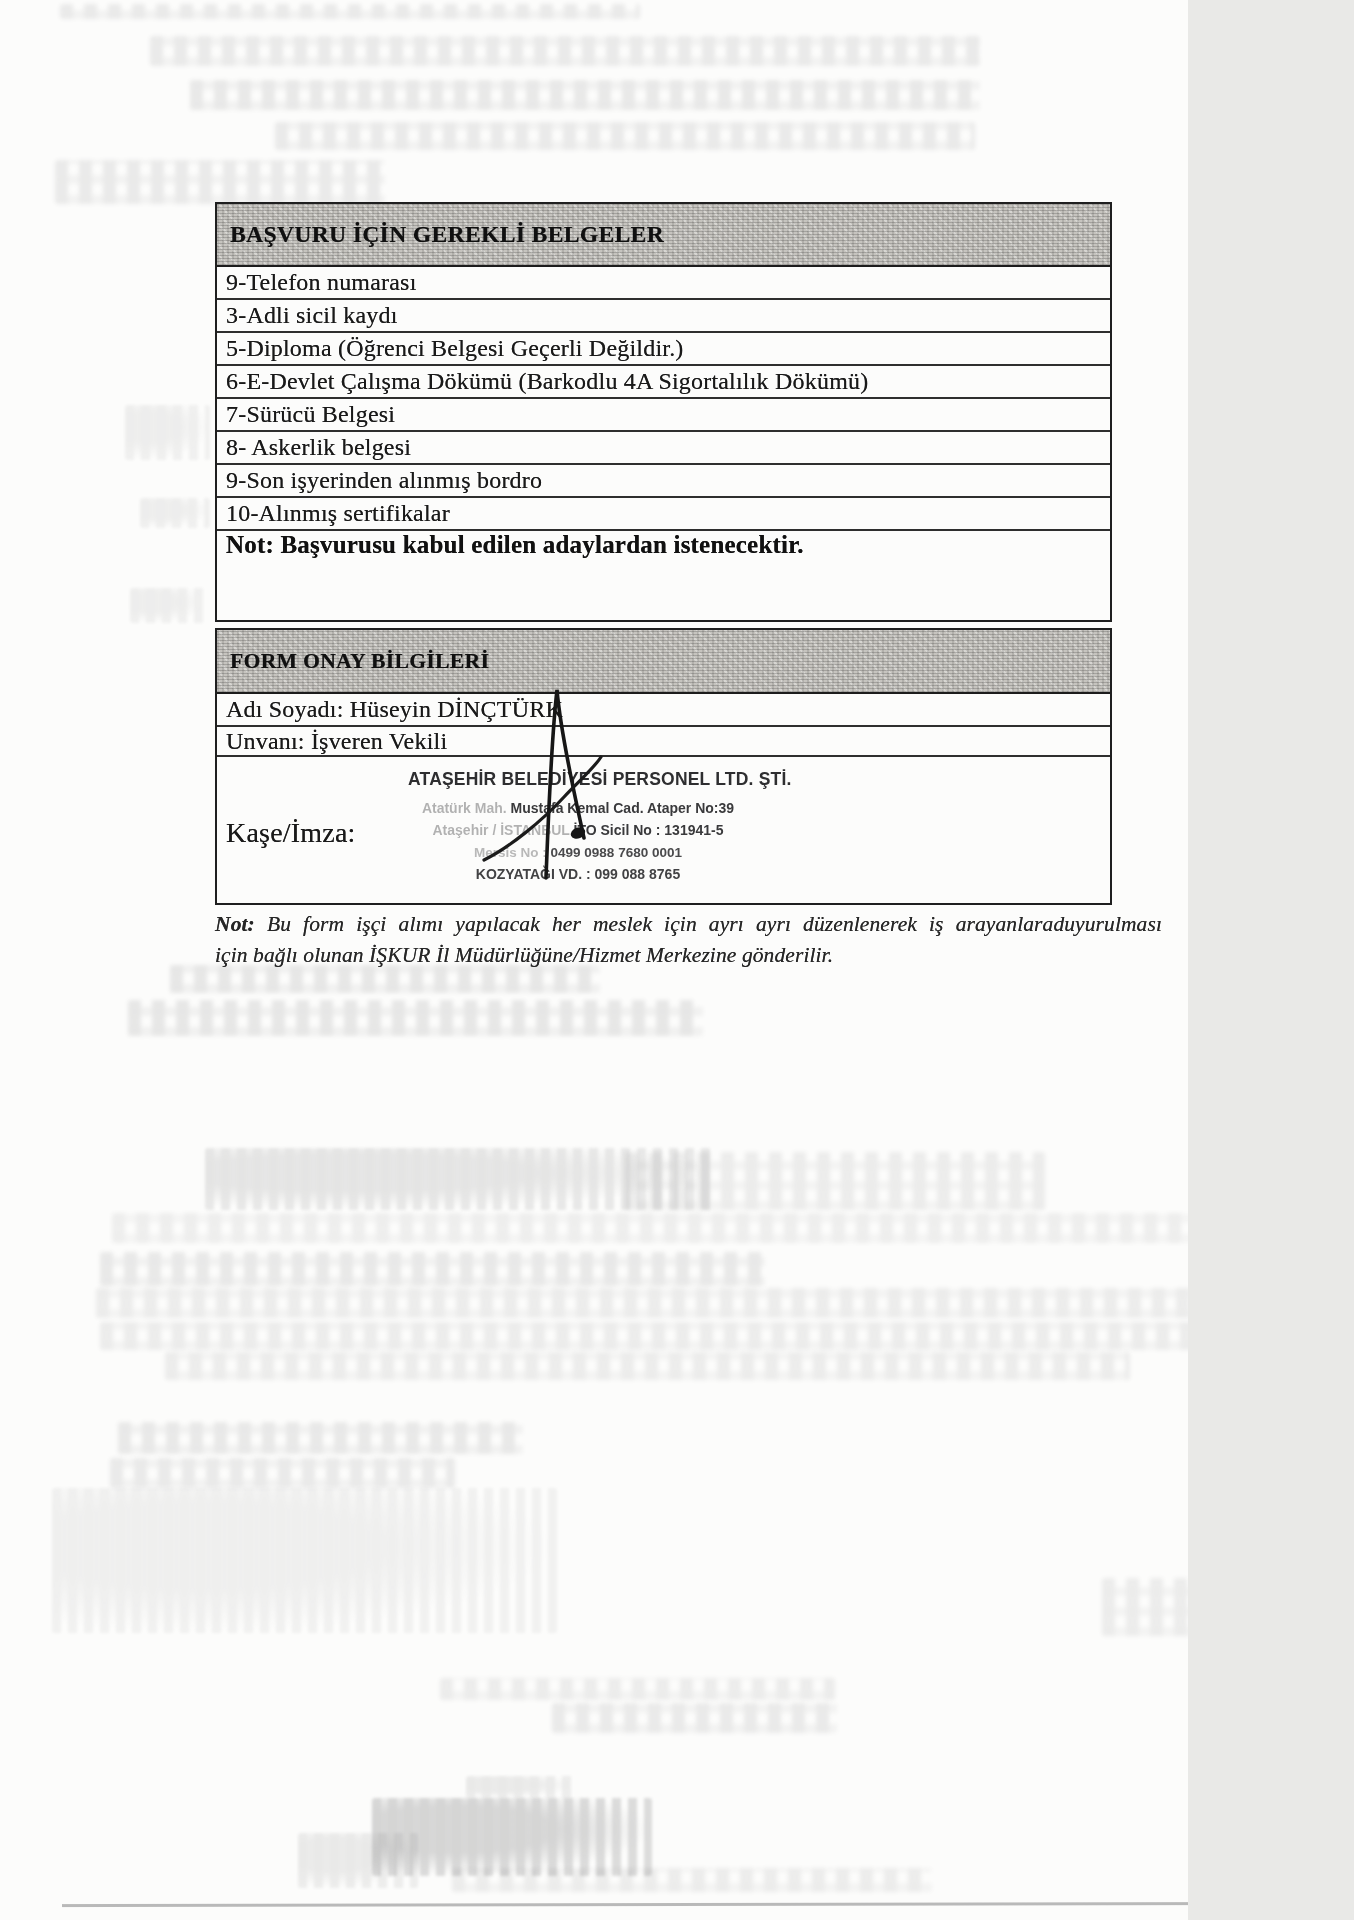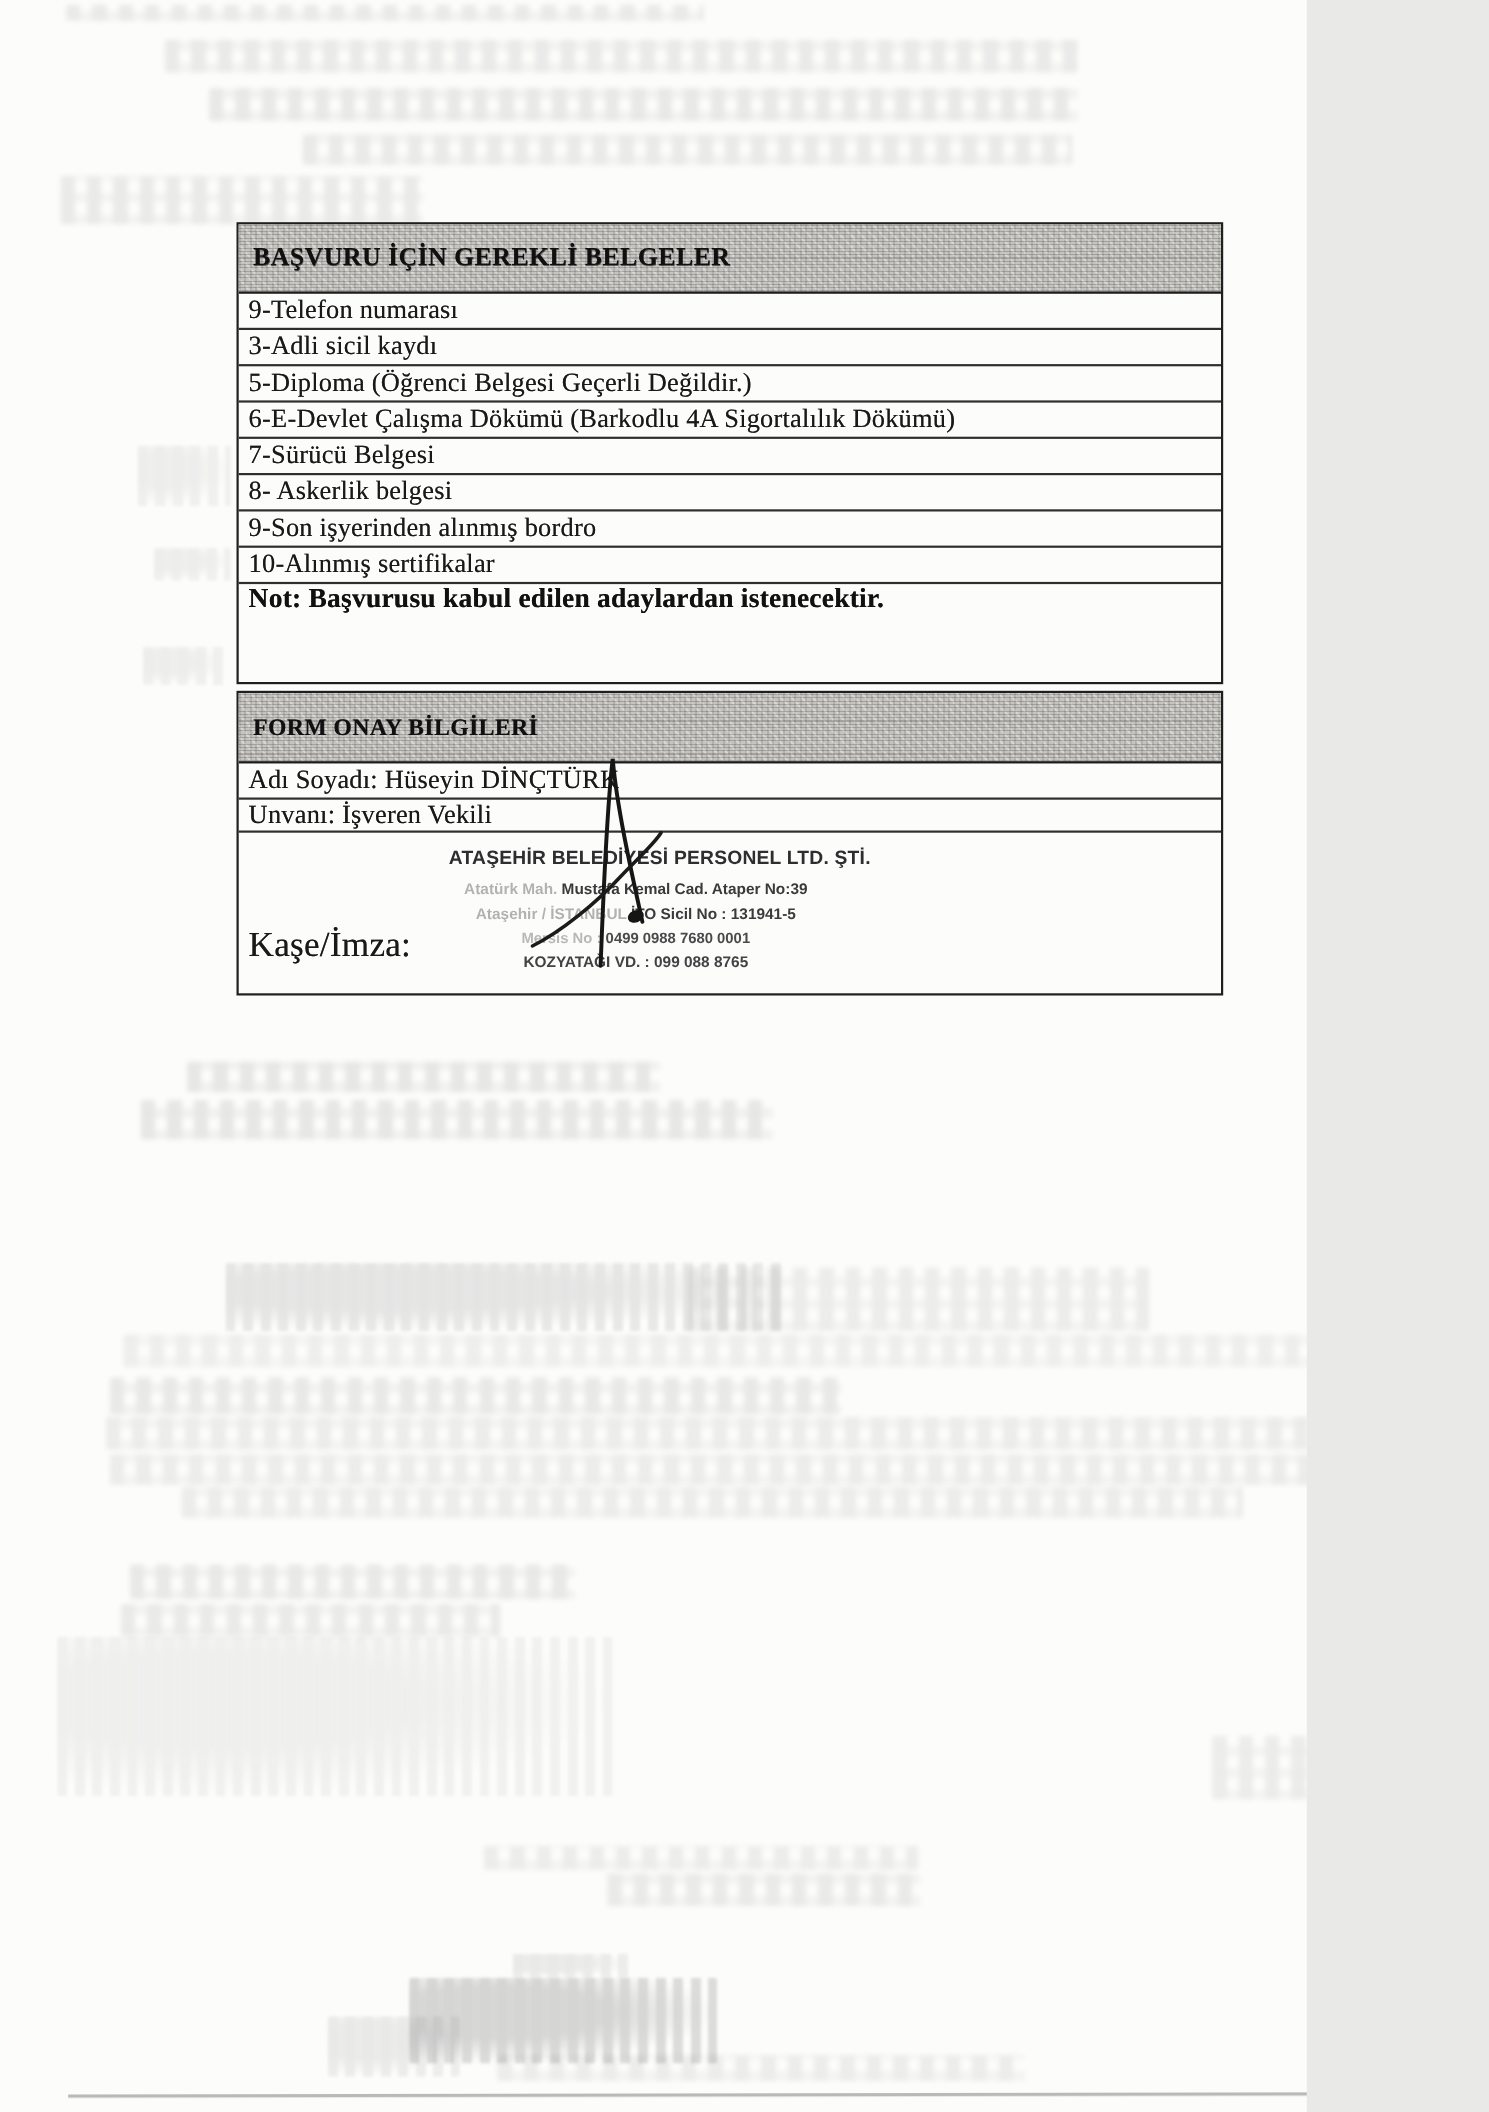--- a/index.html
+++ b/index.html
@@ -51,22 +51,22 @@
     text-shadow:0 0 .5px rgba(25,25,25,.75);
   }
   .row.h33{height:33px;} 
   .noterow{
     display:flex; align-items:center; box-sizing:border-box;
     padding-left:9px; height:27px; font-size:25px; font-weight:bold;
     letter-spacing:.2px; color:#111; text-shadow:0 0 .5px rgba(15,15,15,.8);
   }
   .r28{height:28px;} .r33{height:33px;} .r30{height:30px;}
   .kaserow{
-    display:flex; align-items:flex-end; box-sizing:border-box;
-    padding-left:9px; padding-top:32px; height:120px; font-size:32px;
+    display:flex; align-items:center; box-sizing:border-box;
+    padding-left:9px; padding-top:32px; height:120px; font-size:28px;
     letter-spacing:.2px; color:#191919; text-shadow:0 0 .5px rgba(25,25,25,.75);
   }
   
   .stamp{
     position:absolute; left:408px; top:769px; width:340px; height:122px;
     font-family:"Liberation Sans", sans-serif; color:#3a3a3c;
     text-align:center; pointer-events:none;
   }
   .stamp .sline{position:absolute; left:0; width:100%; white-space:nowrap;}
   .s1{top:0; font-size:17.5px; font-weight:bold; letter-spacing:.2px; color:#2e2e30;
@@ -178,14 +178,18 @@
     <div class="sline s4"><span class="fnt">Mersis No : </span><span>0499 0988 7680 0001</span></div>
     <div class="sline s5">KOZYATAĞI VD. : 099 088 8765</div>
   </div>
 
   <svg class="sig" width="160" height="215" viewBox="0 0 160 215">
     <path d="M 86,203 C 88,150 92,58 97,15 C 101,62 116,126 124,163" fill="none" stroke="#161616" stroke-width="3.6" stroke-linecap="round"></path>
     <path d="M 24,185 C 50,172 82,146 104,122 C 118,107 134,93 141,82" fill="none" stroke="#1b1b1b" stroke-width="3.2" stroke-linecap="round"></path>
     <ellipse cx="118" cy="158" rx="7.5" ry="5.5" transform="rotate(-22 118 158)" fill="#151515"></ellipse>
   </svg>
 
+  <div class="footnote">
+    <div class="l1"><b>Not:</b><span> Bu form işçi alımı yapılacak her meslek için ayrı ayrı düzenlenerek iş arayanlaraduyurulması</span></div>
+    <div class="l2">için bağlı olunan İŞKUR İl Müdürlüğüne/Hizmet Merkezine gönderilir.</div>
+  </div>
 
 </div>
 
 </body></html>

